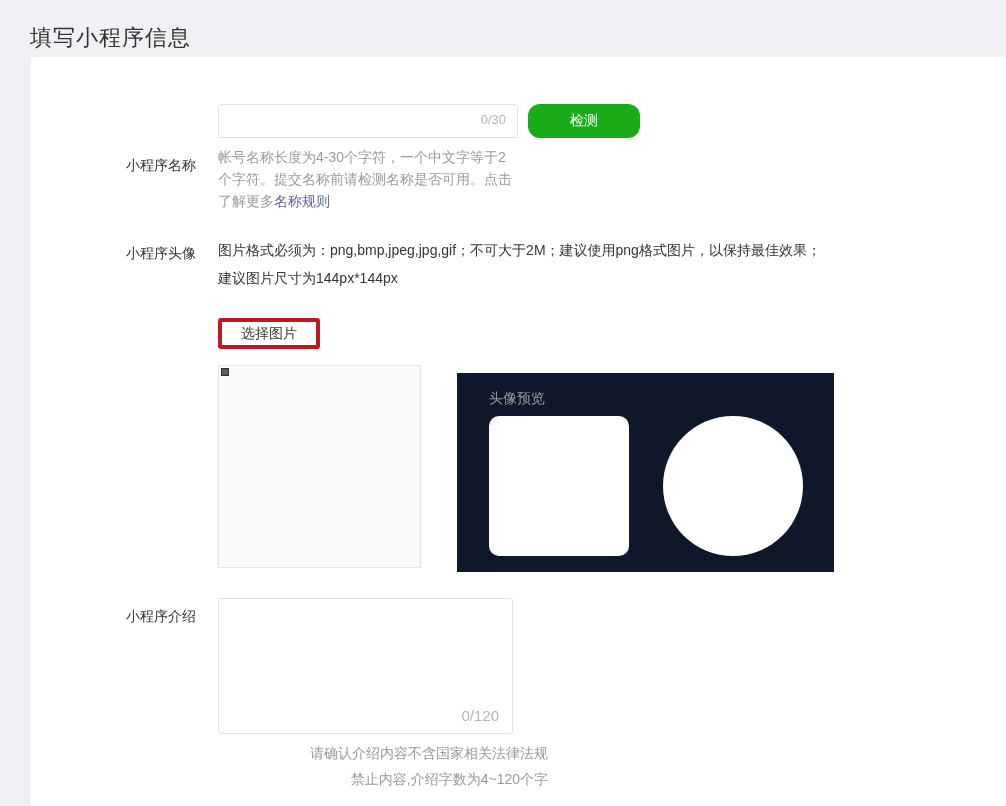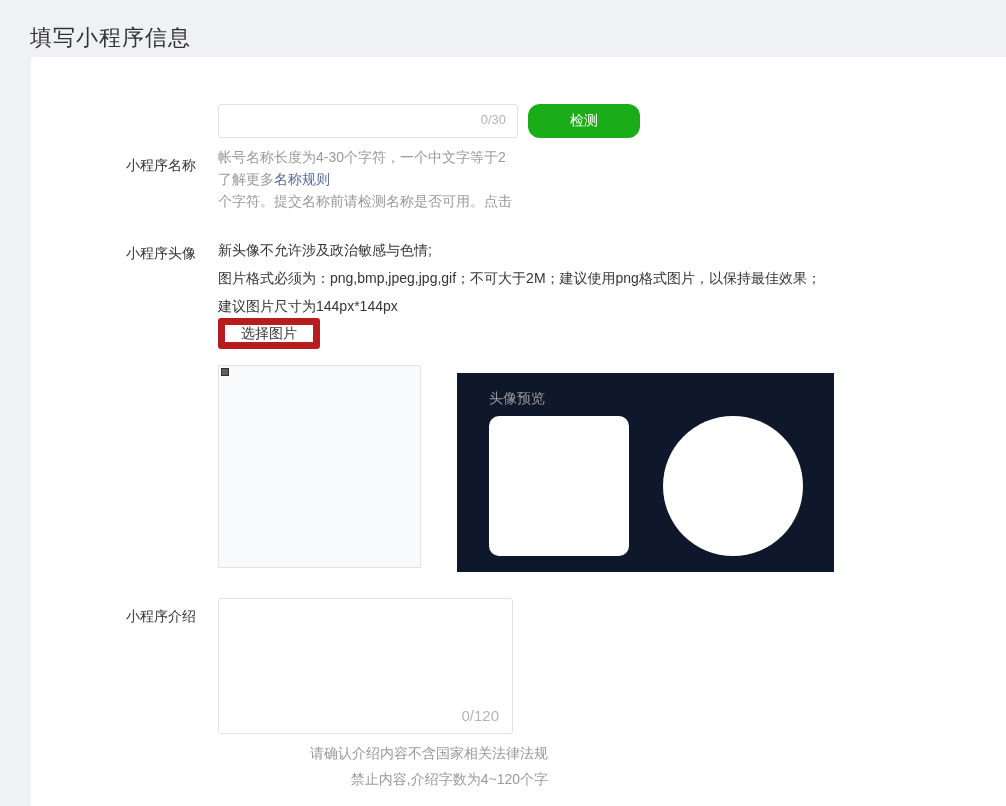--- a/index.html
+++ b/index.html
@@ -90,21 +90,21 @@
     width: 604px;
     font-size: 14px;
     color: #353535;
     line-height: 28px;
   }
   .choose-btn {
     position: absolute;
     left: 187px; top: 261px;
     width: 102px; height: 31px;
     background: #ffffff;
-    border: 7px solid #b91c1c;
+    border: 4px solid #b91c1c;
     border-radius: 3px;
     font-size: 14px;
     color: #353535;
     font-family: inherit;
     cursor: pointer;
   }
   .crop-box {
     position: absolute;
     left: 187px; top: 308px;
     width: 203px; height: 203px;
@@ -181,30 +181,29 @@
 
   <div class="name-input-wrap">
     <input class="name-input" type="text" value="" style="">
     <span class="char-counter">0/30</span>
   </div>
 
   <button class="check-btn">检测</button>
 
   <div class="help-text help-name">
     <div>帐号名称长度为4-30个字符，一个中文字等于2</div>
+    <div>个字符。提交名称前请检测名称是否可用。点击</div>
     <div>
       <span>了解更多</span><a class="rules-link" href="#">名称规则</a>
     </div>
-    <div>个字符。提交名称前请检测名称是否可用。点击</div>
   </div>
 
   <div class="field-label" style="top:186px;">小程序头像</div>
 
   <div class="avatar-desc">
-    <div>新头像不允许涉及政治敏感与色情;</div>
     <div>图片格式必须为：png,bmp,jpeg,jpg,gif；不可大于2M；建议使用png格式图片，以保持最佳效果；建议图片尺寸为144px*144px</div>
   </div>
 
   <button class="choose-btn">选择图片</button>
 
   <div class="crop-box">
     <span class="broken-img-marker"></span>
   </div>
 
   <div class="preview-panel">

